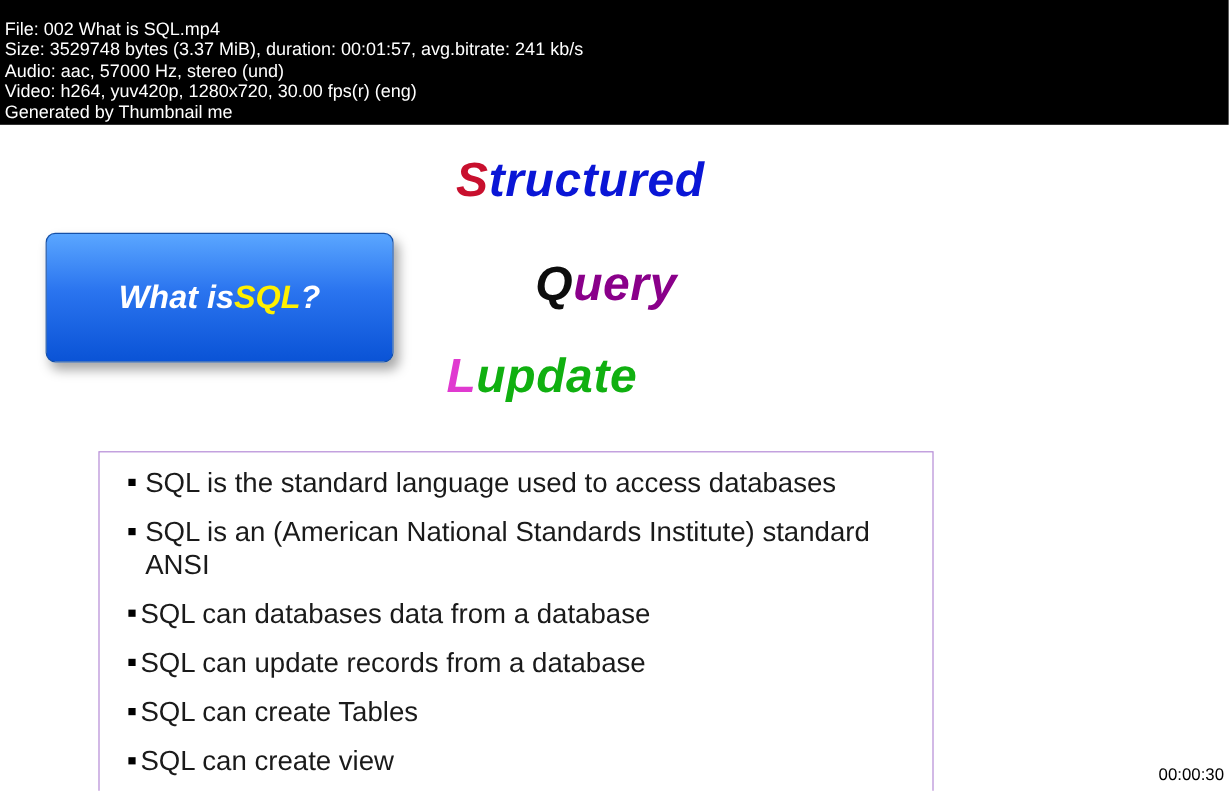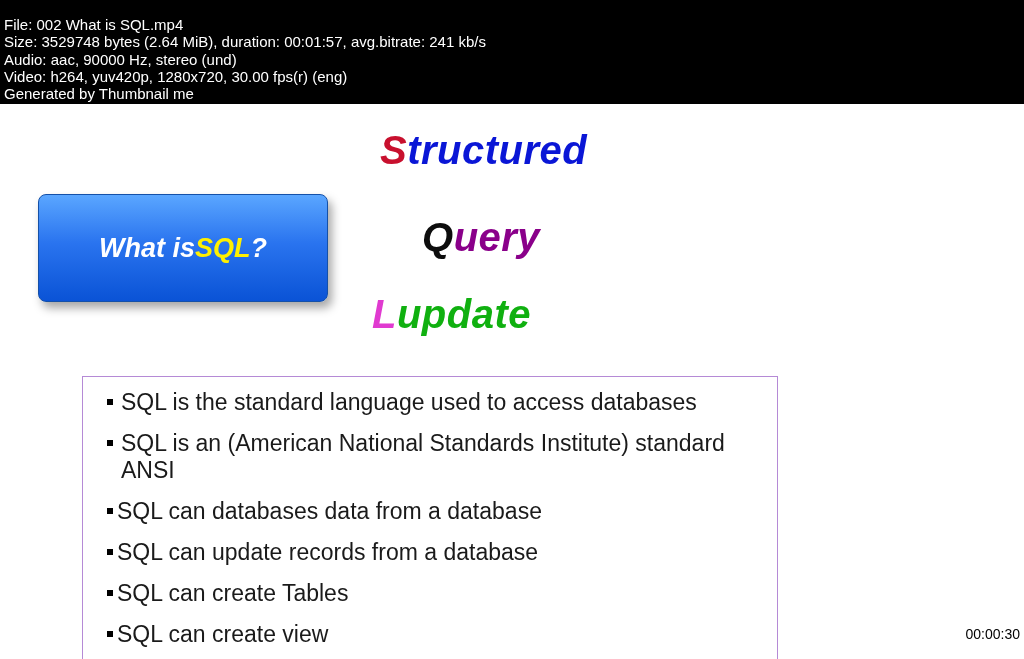--- a/index.html
+++ b/index.html
@@ -35,21 +35,21 @@
   .title-word {
     font-family: Arial, sans-serif;
     font-weight: 700;
     font-style: italic;
     font-size: 40px;
     letter-spacing: 0.5px;
   }
   .w1 { margin-left: 10px; margin-bottom: 42px; }
   .w1 .first { color: #c8102e; }
   .w1 .rest  { color: #0a16d6; }
-  .w2 { margin-left: 52px; margin-bottom: 32px; }
+  .w2 { margin-left: 76px; margin-bottom: 32px; }
   .w2 .first { color: #0d0d0d; }
   .w2 .rest  { color: #8a008a; }
   .w3 { margin-left: 2px; }
   .w3 .first { color: #e03ad0; }
   .w3 .rest  { color: #10b010; }
 
   .blue-btn {
     position: absolute;
     left: 38px;
     top: 90px;
@@ -99,34 +99,34 @@
     width: 6px;
     height: 6px;
     background: #000000;
   }
   .bullets-box li.tight { padding-left: 10px; }
   .bullets-box li.tight::before { left: 0; }
 
   .timestamp {
     position: absolute;
     right: 4px;
-    bottom: 17px;
+    bottom: 6px;
     color: #000000;
     font-family: "Trebuchet MS", Verdana, sans-serif;
     font-size: 14px;
     margin-left: 35px;
   }
 </style>
 </head>
 <body>
 
 <div class="meta-bar">
   <div class="line">File: 002 What is SQL.mp4</div>
-  <div class="line">Size: 3529748 bytes (2.64 MiB), duration: 00:01:57, avg.bitrate: 241 kb/s</div>
-  <div class="line">Audio: aac, 90000 Hz, stereo (und)</div>
+  <div class="line">Size: 3529748 bytes (3.37 MiB), duration: 00:01:57, avg.bitrate: 241 kb/s</div>
+  <div class="line">Audio: aac, 57000 Hz, stereo (und)</div>
   <div class="line">Video: h264, yuv420p, 1280x720, 30.00 fps(r) (eng)</div>
   <div class="line">Generated by Thumbnail me</div>
 </div>
 
 <div class="content">
 
   <div class="title-stack">
     <div class="title-word w1">
       <span class="first">S</span><span class="rest">tructured</span>
     </div>

